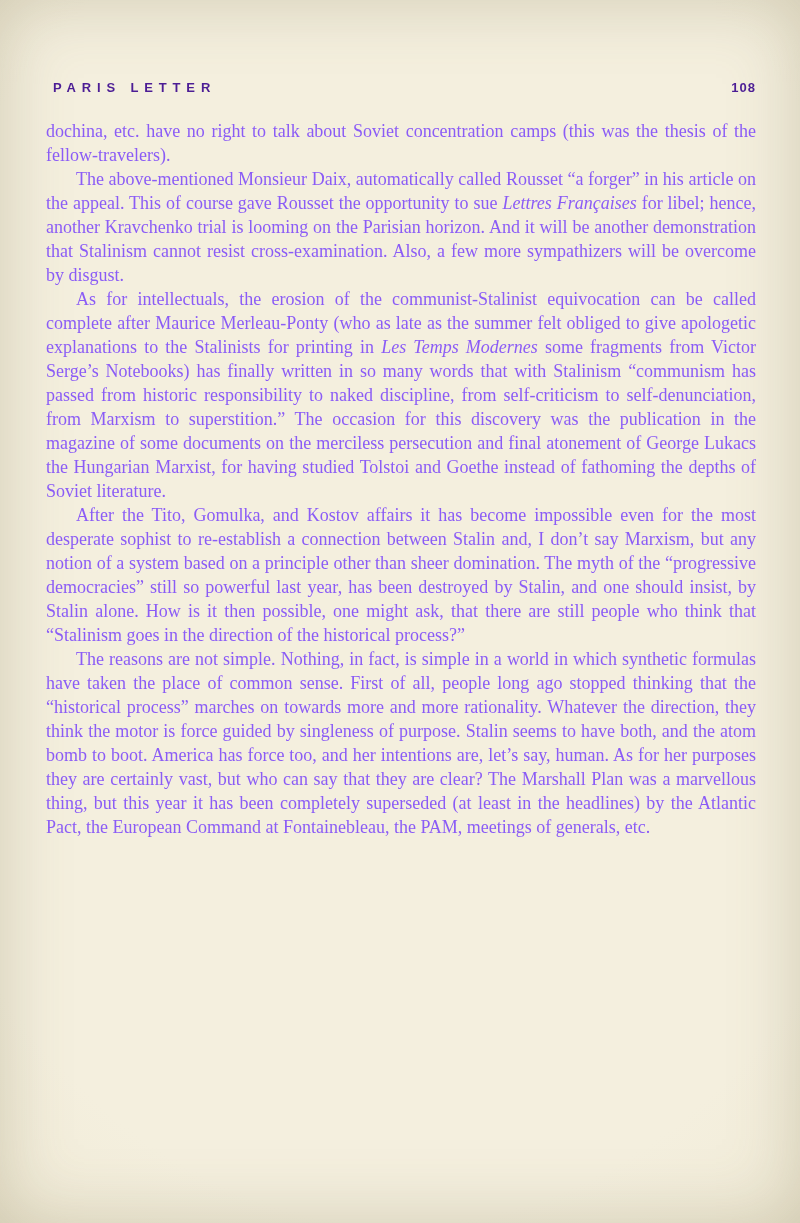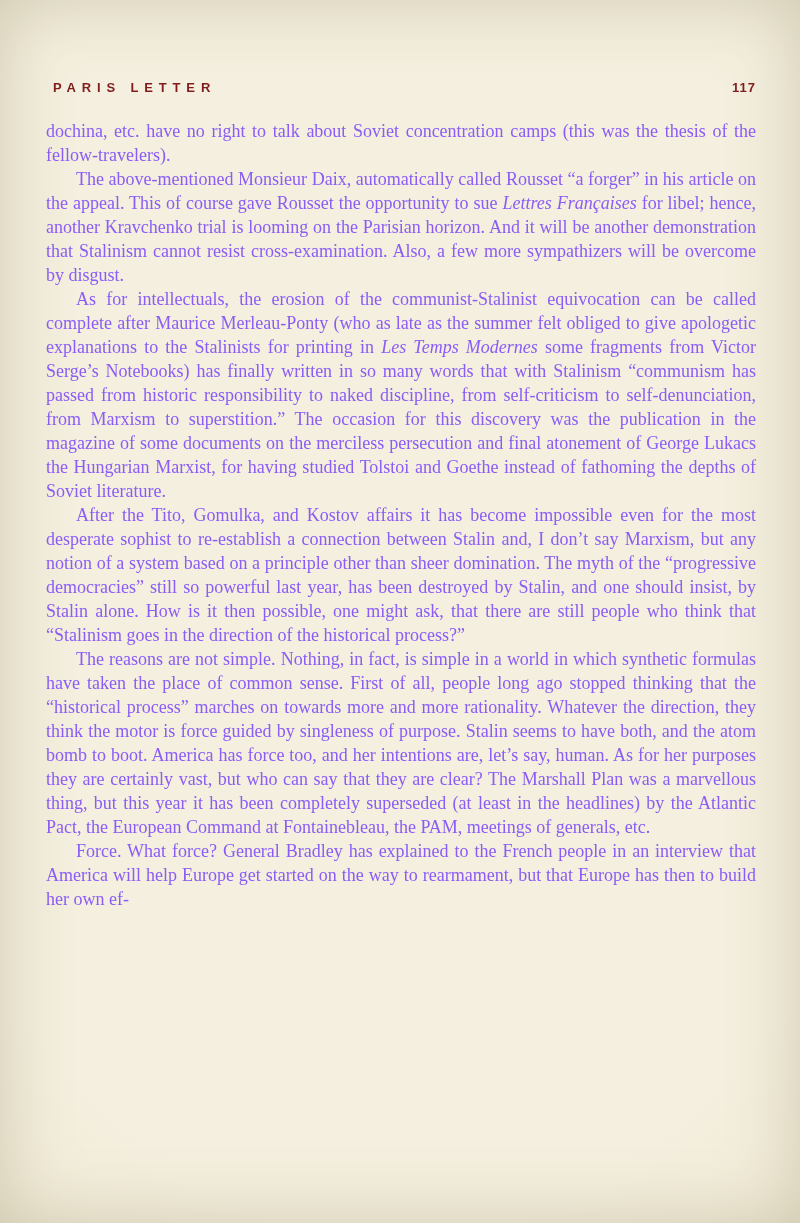--- a/index.html
+++ b/index.html
@@ -19,21 +19,21 @@
     right: 44px;
     top: 80px;
   }
   .running-header {
     display: flex;
     justify-content: space-between;
     align-items: flex-start;
     font-family: "Liberation Sans", "DejaVu Sans", sans-serif;
     font-weight: bold;
     font-size: 13px;
-    color: #7f1d1d;
+    color: #4c1d95;
     padding-left: 7px;
   }
   .running-title {
     letter-spacing: 0.45em;
   }
   .page-number {
     letter-spacing: 0.08em;
   }
   .body-text {
     margin-top: 24px;
@@ -52,24 +52,23 @@
   .body-text i {
     font-style: italic;
   }
 </style>
 </head>
 <body>
 
 <div class="page-inner">
   <div class="running-header">
     <span class="running-title">PARIS LETTER</span>
-    <span class="page-number">117</span>
+    <span class="page-number">108</span>
   </div>
 
   <div class="body-text">
       <p><span>dochina, etc. have no right to talk about Soviet concentration camps (this was the thesis of the fellow-travelers).</span></p>
       <p class="indent"><span>The above-mentioned Monsieur Daix, automatically called Rousset “a forger” in his article on the appeal. This of course gave Rousset the opportunity to sue </span><i>Lettres Françaises</i><span> for libel; hence, another Kravchenko trial is looming on the Parisian horizon. And it will be another demonstration that Stalinism cannot resist cross-examination. Also, a few more sympathizers will be overcome by disgust.</span></p>
       <p class="indent"><span>As for intellectuals, the erosion of the communist-Stalinist equivocation can be called complete after Maurice Merleau-Ponty (who as late as the summer felt obliged to give apologetic explanations to the Stalinists for printing in </span><i>Les Temps Modernes</i><span> some fragments from Victor Serge’s Notebooks) has finally written in so many words that with Stalinism “communism has passed from historic responsibility to naked discipline, from self-criticism to self-denunciation, from Marxism to superstition.” The occasion for this discovery was the publication in the magazine of some documents on the merciless persecution and final atonement of George Lukacs the Hungarian Marxist, for having studied Tolstoi and Goethe instead of fathoming the depths of Soviet literature.</span></p>
       <p class="indent"><span>After the Tito, Gomulka, and Kostov affairs it has become impossible even for the most desperate sophist to re-establish a connection between Stalin and, I don’t say Marxism, but any notion of a system based on a principle other than sheer domination. The myth of the “progressive democracies” still so powerful last year, has been destroyed by Stalin, and one should insist, by Stalin alone. How is it then possible, one might ask, that there are still people who think that “Stalinism goes in the direction of the historical process?”</span></p>
       <p class="indent"><span>The reasons are not simple. Nothing, in fact, is simple in a world in which synthetic formulas have taken the place of common sense. First of all, people long ago stopped thinking that the “historical process” marches on towards more and more rationality. Whatever the direction, they think the motor is force guided by singleness of purpose. Stalin seems to have both, and the atom bomb to boot. America has force too, and her intentions are, let’s say, human. As for her purposes they are certainly vast, but who can say that they are clear? The Marshall Plan was a marvellous thing, but this year it has been completely superseded (at least in the headlines) by the Atlantic Pact, the European Command at Fontainebleau, the PAM, meetings of generals, etc.</span></p>
-      <p class="indent"><span>Force. What force? General Bradley has explained to the French people in an interview that America will help Europe get started on the way to rearmament, but that Europe has then to build her own ef-</span></p>
     </div>
 </div>
 
 </body></html>

